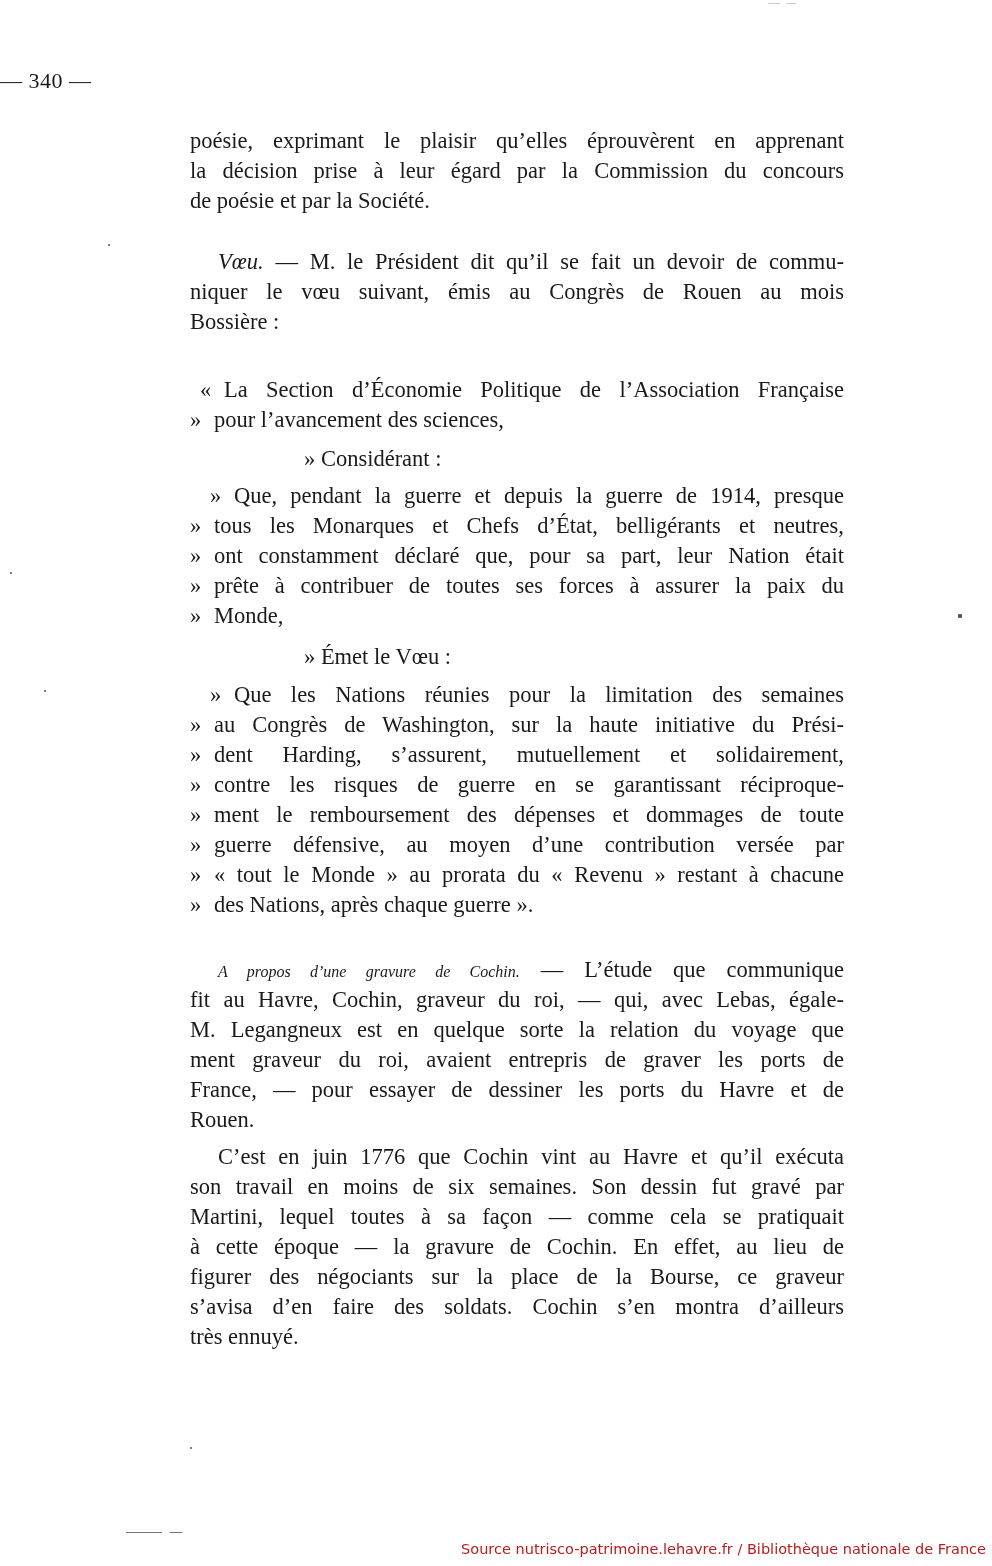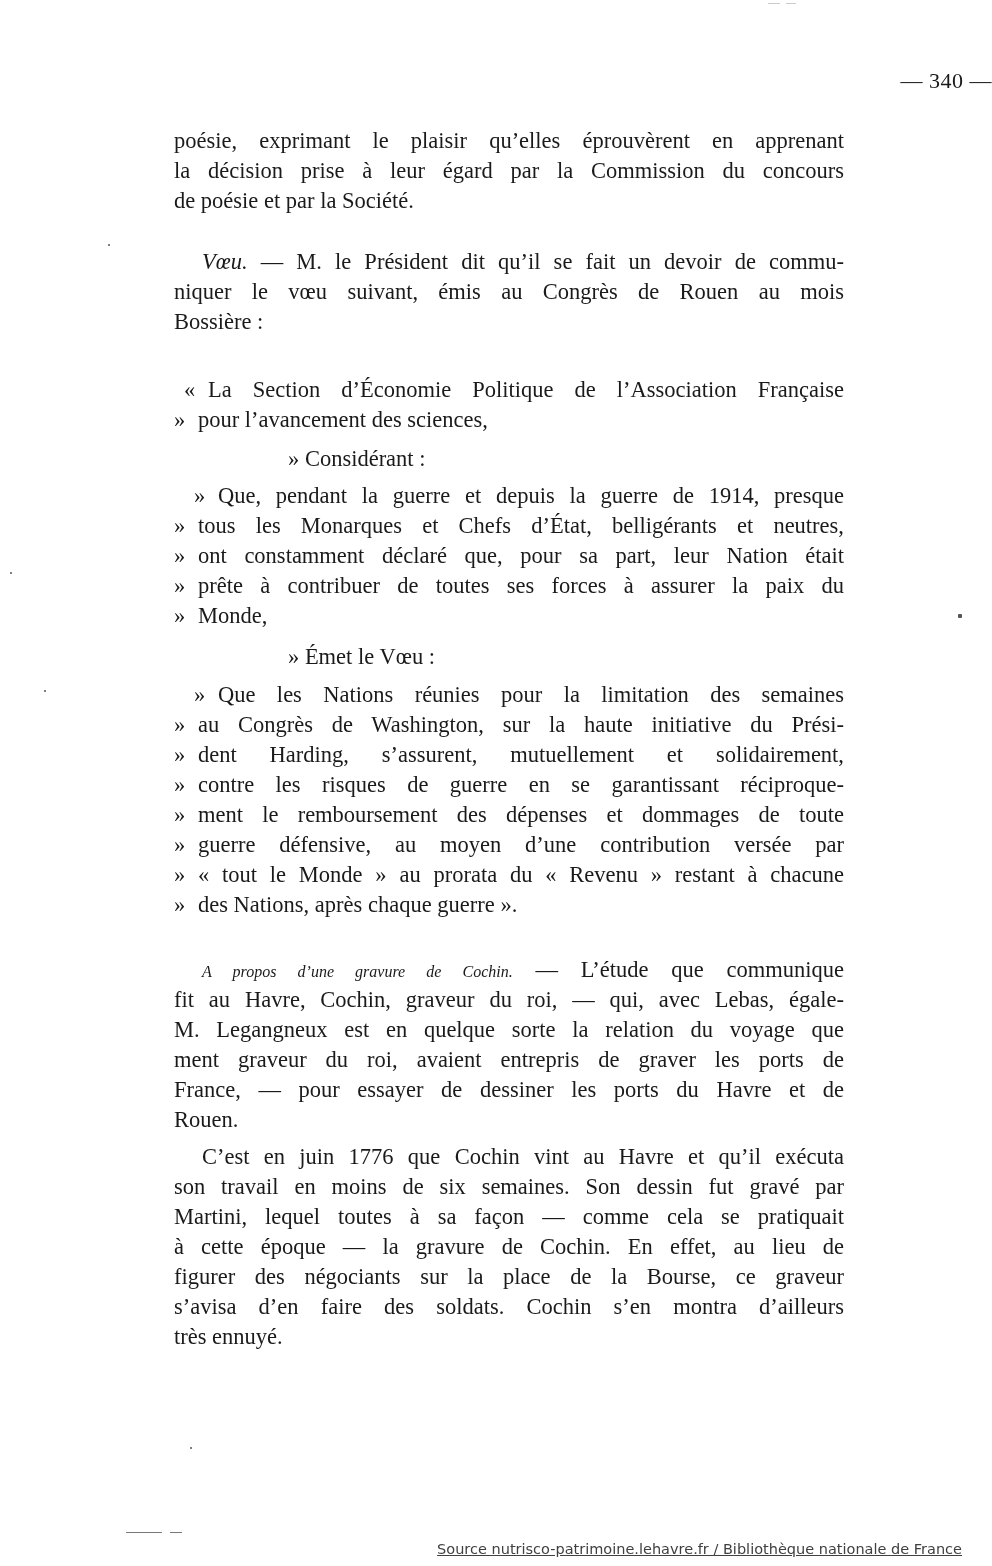--- a/index.html
+++ b/index.html
@@ -1,32 +1,32 @@
 <!DOCTYPE html>
 <html><head>
 <meta charset="utf-8">
 <style>
   html, body { margin: 0; padding: 0; background: #ffffff; }
   body { width: 992px; height: 1566px; position: relative; overflow: hidden;
          font-family: "Liberation Serif", "DejaVu Serif", serif; color: #1a1a1a; }
   .page { position: absolute; left: 0; top: 0; width: 992px; height: 1566px; }
-  .pagenum { position: absolute; top: 68px; left: 0; width: 992px; text-align: right;
+  .pagenum { position: absolute; top: 68px; left: 0; width: 992px; text-align: left;
              font-size: 22px; letter-spacing: 0.5px; }
   .block { position: absolute; left: 174px; width: 670px; font-size: 22.5px; line-height: 30px; }
-  .line { display: block; white-space: nowrap; text-align: justify; text-align-last: justify; height: 30px; }
+  .line { display: block; white-space: nowrap; text-align: justify; text-align-last: justify; height: 30px; margin-left: 16px; }
   .line.last { text-align-last: left; }
   .ind { padding-left: 28px; }
   .cind { padding-left: 114px; text-align-last: left; }
   .q { display: inline-block; width: 24px; }
   .qline { display: flex; }
   .qline .txt { flex: 1; text-align: justify; text-align-last: justify; }
   .qline.last .txt { text-align-last: left; }
   i { font-style: italic; }
-  .footer { position: absolute; right: 30px; top: 1541px; font-family: "DejaVu Sans", sans-serif;
-            font-size: 14.5px; color: #404040; text-decoration: underline; }
+  .footer { position: absolute; right: 6px; top: 1541px; font-family: "DejaVu Sans", sans-serif;
+            font-size: 14.5px; color: #b91c1c; }
   .mark { position: absolute; background: #777; height: 1px; }
   .dot { position: absolute; width: 2px; height: 2px; background: #555; border-radius: 1px; }
 </style>
 </head>
 <body>
 
 <div class="page">
 
   <div class="pagenum">— 340 —</div>
 

